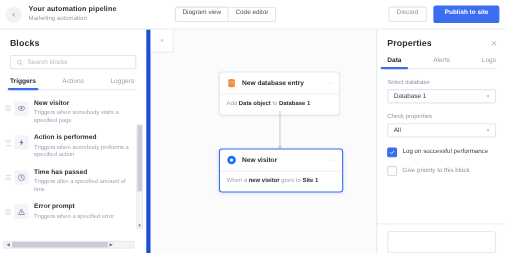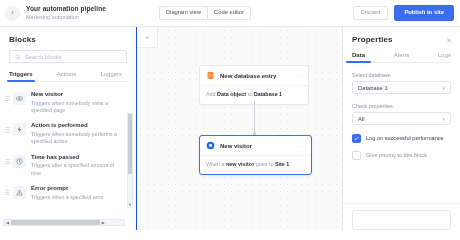--- a/index.html
+++ b/index.html
@@ -54,21 +54,21 @@
     border-radius: 2px; padding: 4px 9px; line-height: 1;
   }
 
   
   .body { flex: 1; display: flex; min-height: 0; position: relative; }
 
   
   .sidebar {
     width: 137px; min-width: 137px;
     background: #ffffff;
-    border-right: 1px solid #1d4ed8;
+    border-right: 4px solid #1d4ed8;
     display: flex; flex-direction: column;
     box-sizing: border-box;
     position: relative;
   }
   .sb-title { font-size: 8px; font-weight: bold; padding: 8px 0 6px 9px; color: #2b2f38; letter-spacing: .1px; }
   .sb-search {
     margin: 0 9px; height: 13px;
     border: 1px solid #e2e5ea; border-radius: 2px;
     display: flex; align-items: center; padding: 0 5px;
     box-sizing: border-box; background: #fff;

